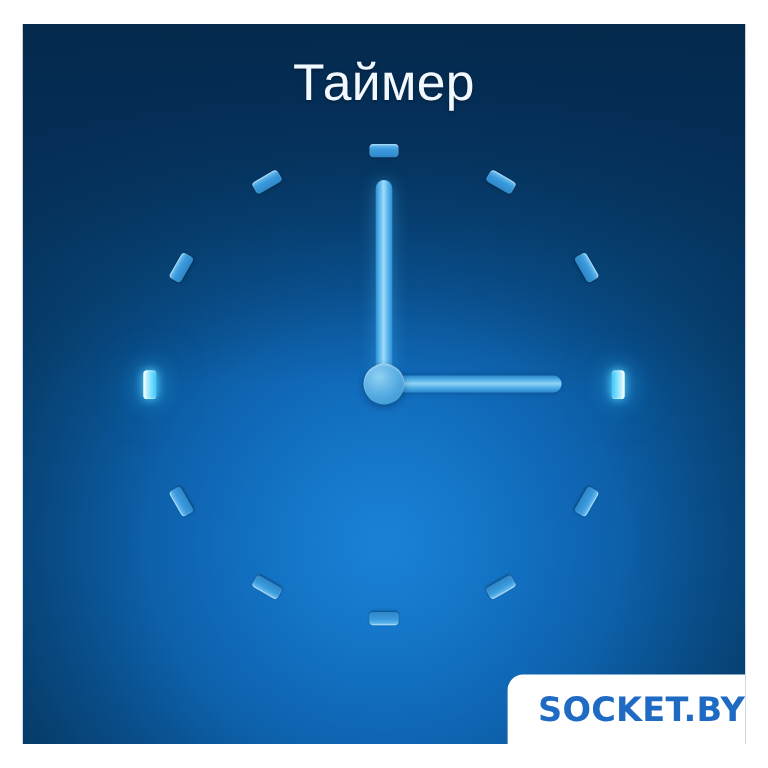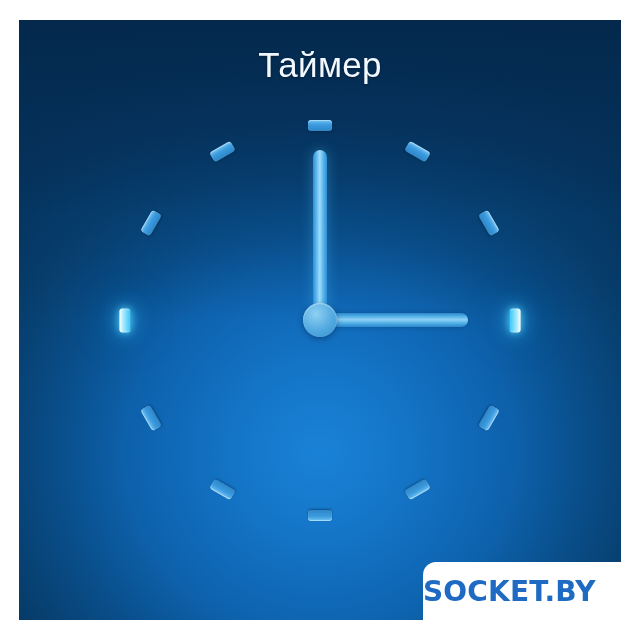--- a/index.html
+++ b/index.html
@@ -68,21 +68,21 @@
     left: 0;
     right: 0;
     top: 26px;
     text-align: center;
     z-index: 6;
     padding: 0 34px;
   }
 
   .promo-title {
     color: #f2f8ff;
-    font-size: 35px;
+    font-size: 43px;
     font-weight: 400;
     letter-spacing: 0.3px;
     line-height: 1.1;
     margin: 0 0 24px 0;
     text-shadow: 0 1px 3px rgba(0,0,0,0.35);
   }
 
   .promo-body {
     color: #f4f9ff;
     font-size: 22.5px;
@@ -183,21 +183,21 @@
   .logo-badge {
     position: absolute;
     right: 0;
     bottom: 0;
     width: 198px;
     height: 58px;
     background: #ffffff;
     border-top-left-radius: 13px;
     display: flex;
     align-items: center;
-    justify-content: flex-start;
+    justify-content: flex-end;
     z-index: 10;
   }
 
   .logo-text {
     color: #1f6bc4;
     font-size: 28px;
     font-weight: 700;
     letter-spacing: 0.2px;
     font-family: "DejaVu Sans", sans-serif;
   }

